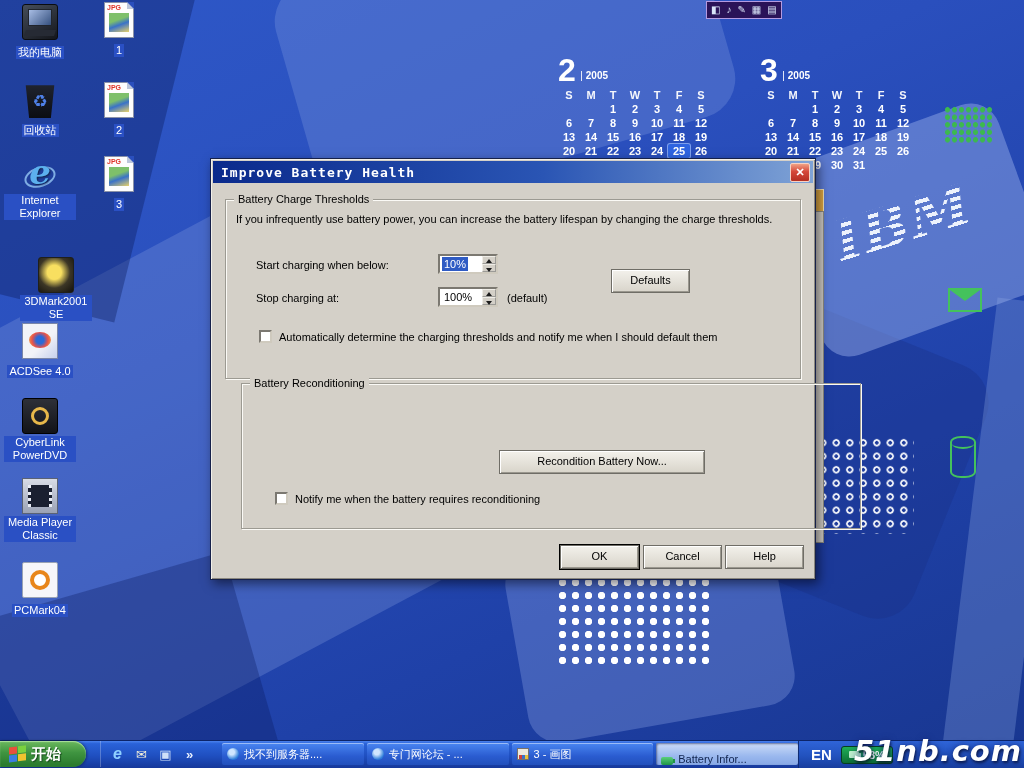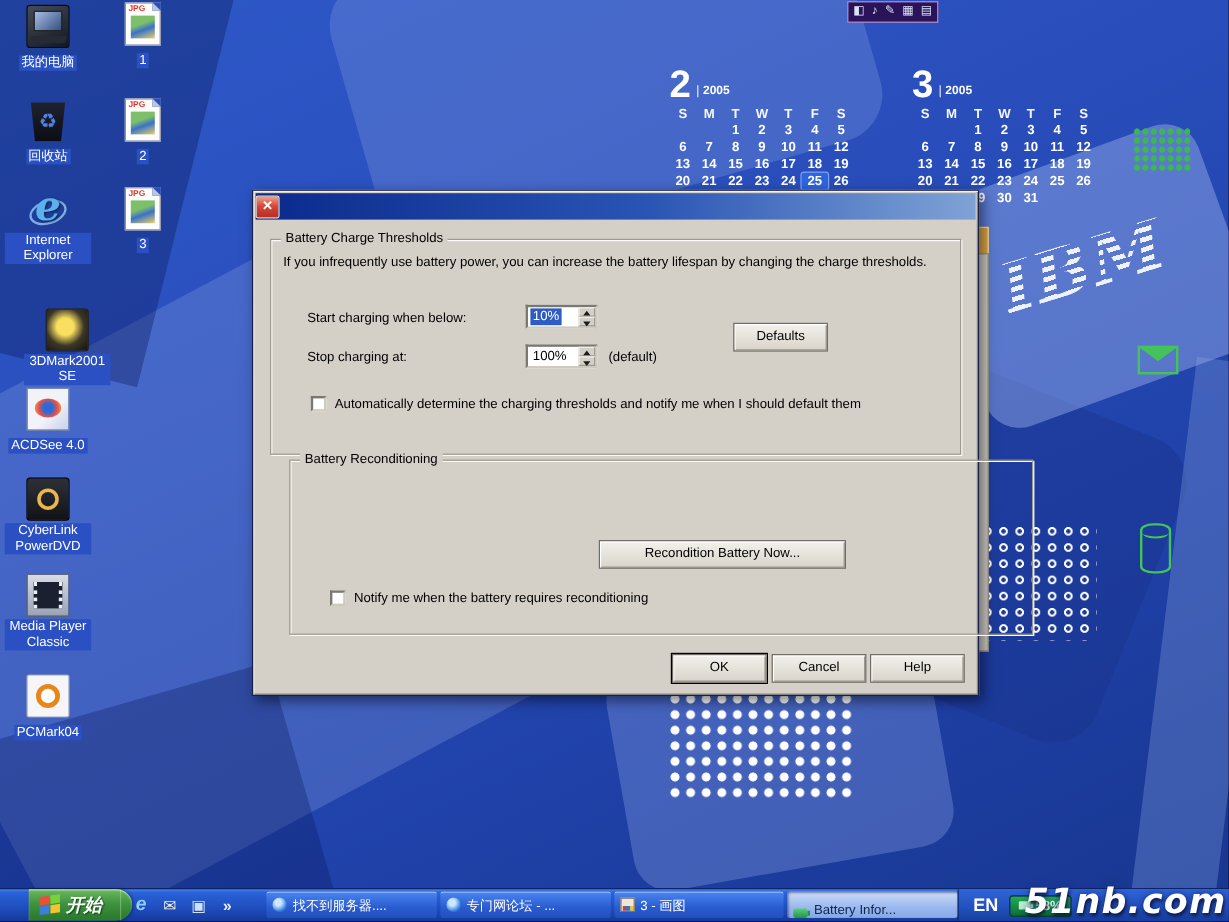--- a/index.html
+++ b/index.html
@@ -136,21 +136,21 @@
   .chk1-label{left:53px;top:131px;}
   .chk2-label{left:53px;top:109px;}
   
   .taskbar{position:absolute;left:0;right:0;bottom:0;height:27px;z-index:50;
     background:linear-gradient(180deg,#4a82ee 0%,#2a62d8 10%,#1f4fc0 55%,#16389a 100%);
     border-top:1px solid #0c2468;}
   .start{position:absolute;left:0;top:0;height:26px;width:86px;border-radius:0 13px 13px 0;
     background:linear-gradient(180deg,#6cb95e 0%,#3f9440 45%,#2c7c2e 90%);
     box-shadow:inset 0 1px 1px #aee09e, 1px 0 3px rgba(0,0,0,.4);
     display:flex;align-items:center;gap:6px;padding-left:9px;box-sizing:border-box;
-    color:#fff;font-size:15px;font-weight:bold;font-style:italic;text-shadow:1px 1px 1px #184a1c;margin-left:24px;}
+    color:#fff;font-size:15px;font-weight:bold;text-shadow:1px 1px 1px #184a1c;}
   .flag{width:8px;height:7px;background:#e8503c;transform:skewY(-8deg);
     box-shadow:9px 0 0 #7ad13e, 0 8px 0 #3b7de1, 9px 8px 0 #f0c42f;margin-right:8px;margin-bottom:8px;}
   .ql-area{position:absolute;left:100px;top:0;height:26px;display:flex;align-items:center;gap:7px;padding-left:8px;
     border-left:1px solid rgba(255,255,255,.25);}
   .ql-item{color:#e8f0ff;font-size:13px;width:17px;text-align:center;cursor:default;}
   .ql-ie{color:#8fd0ff;font-weight:bold;font-style:italic;font-size:16px;}
   .ql-mail{color:#f4f0d8;}
   .ql-show-desktop{color:#cfe0f8;}
   .ql-overflow{font-weight:bold;}
   .tasks{position:absolute;left:222px;right:226px;top:2px;height:22px;display:flex;gap:3px;}
@@ -330,20 +330,21 @@
       <div class="file-item" style="top: 156px;"><div class="di-file">
           <span class="file-badge">JPG</span>
         </div><div class="desk-label">3</div></div>
     </div>
 
   <div class="bg-win-btn"></div>
   <div class="bg-win-edge"></div>
 
   <div class="dialog">
     <div class="titlebar">
+      <span class="title">Improve Battery Health</span>
       <span class="closebtn">✕</span>
     </div>
 
     <div class="group g1">
       <span class="gtitle">Battery Charge Thresholds</span>
       <div class="gdesc">If you infrequently use battery power, you can increase the battery lifespan by changing the charge thresholds.</div>
       <div class="lbl lbl-start">Start charging when below:</div>
       <div class="spin spin1">
         <span class="spin-val sel">10%</span>
         <span class="spin-btns">

